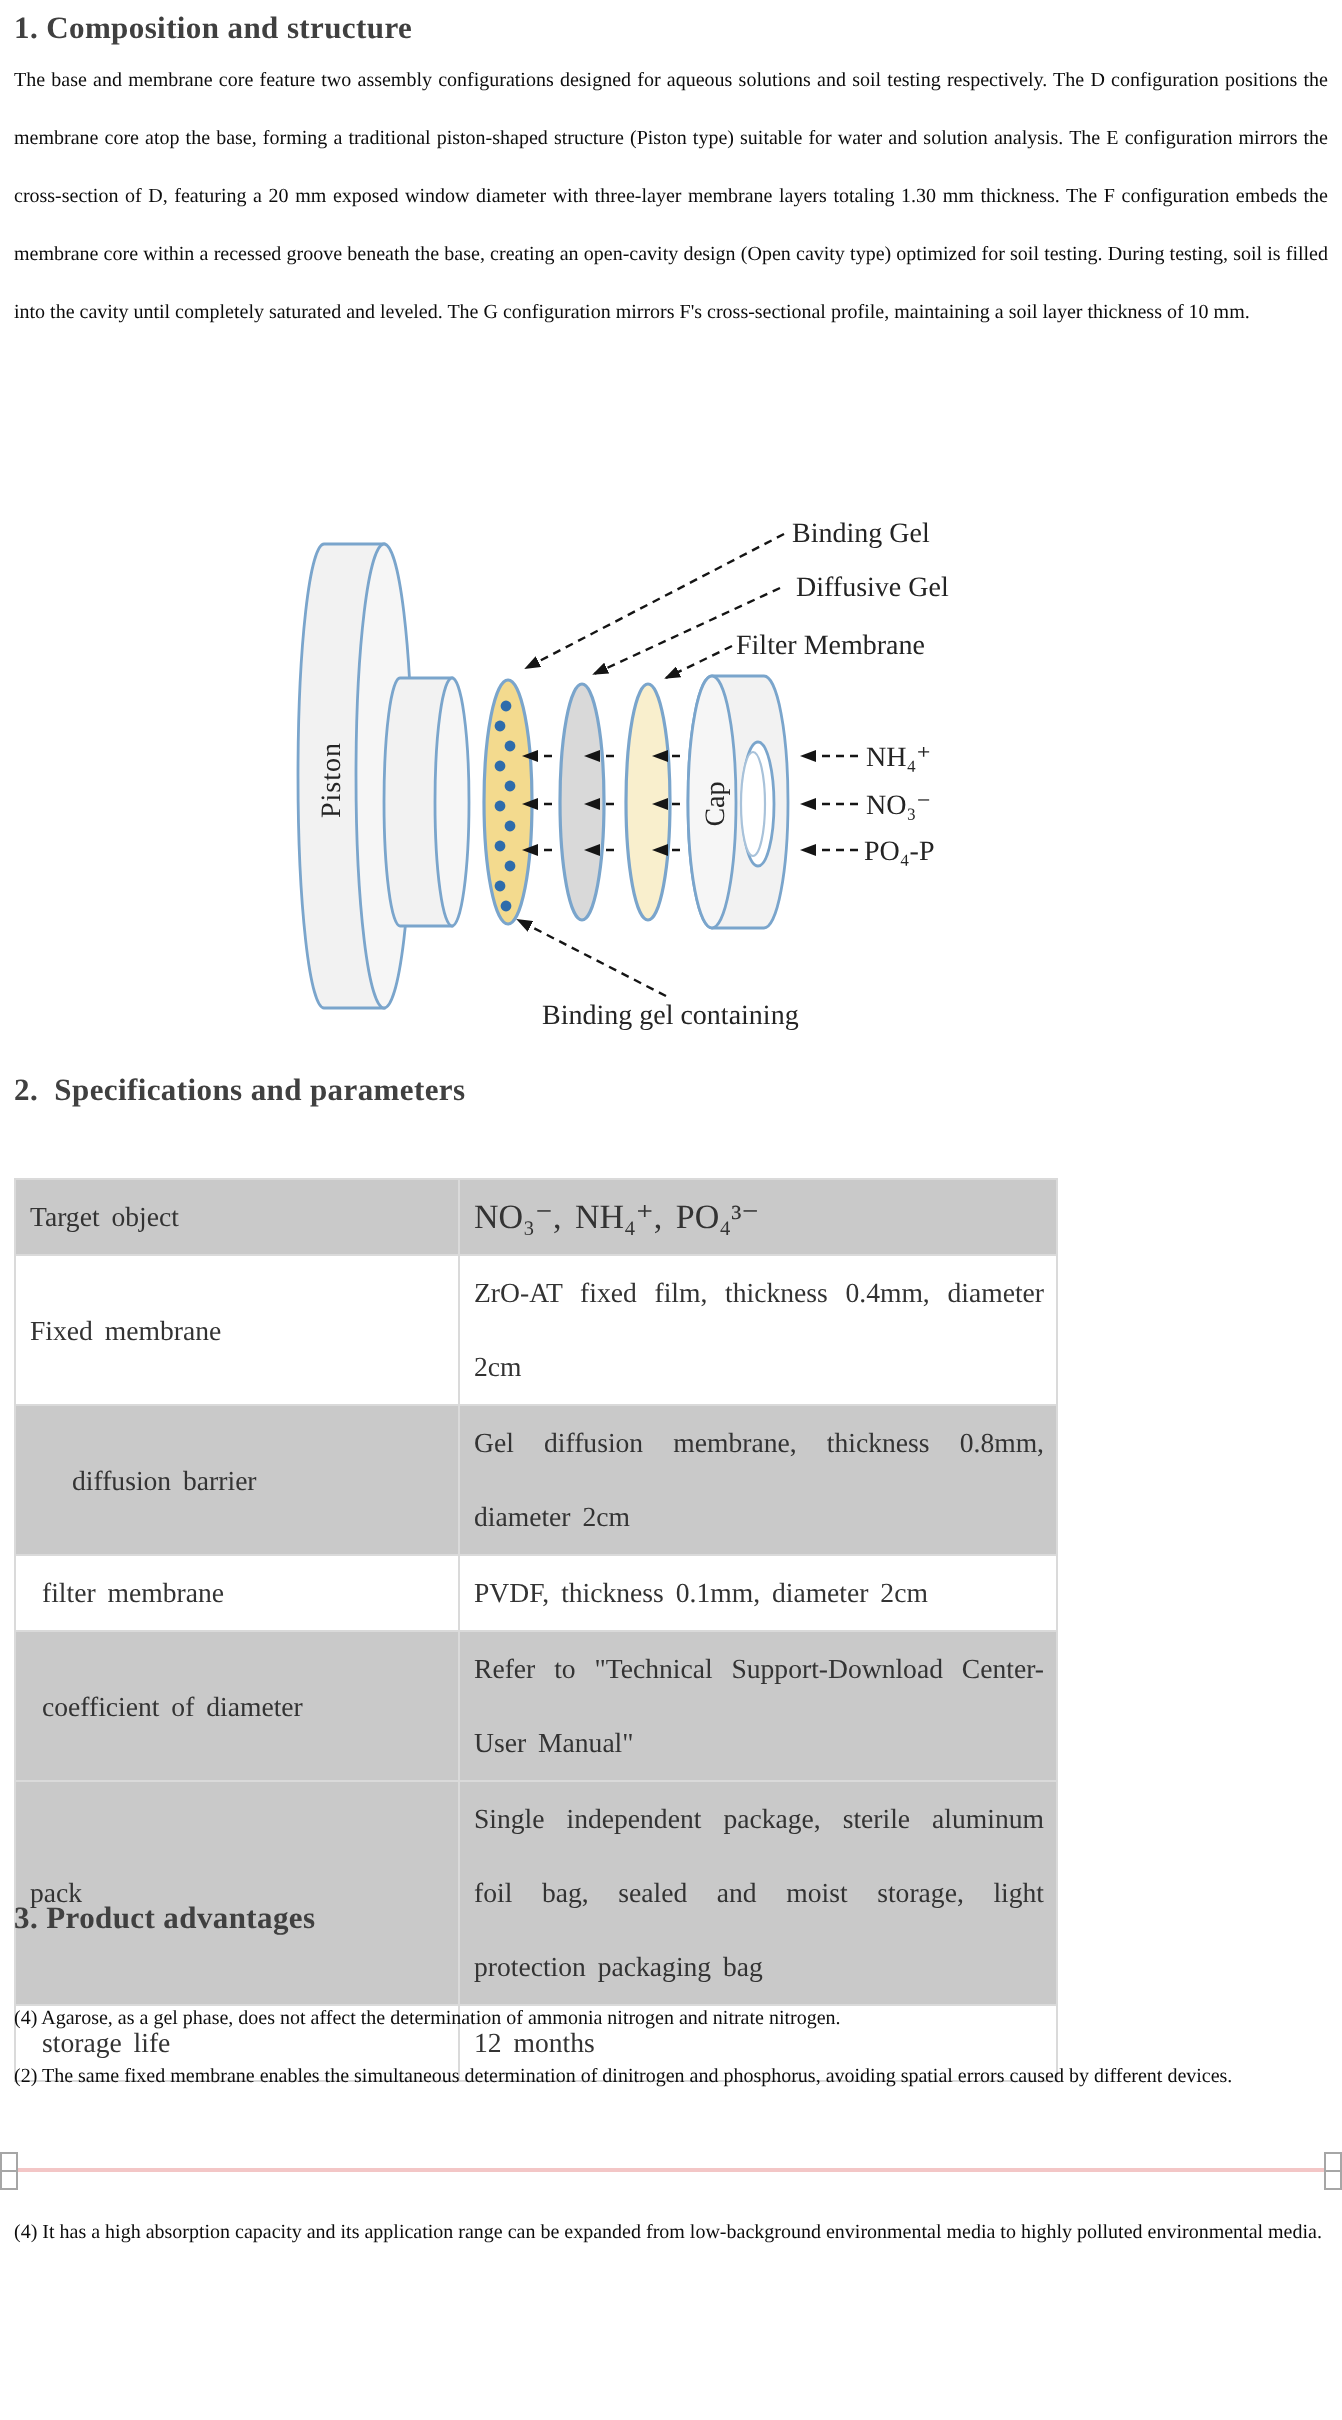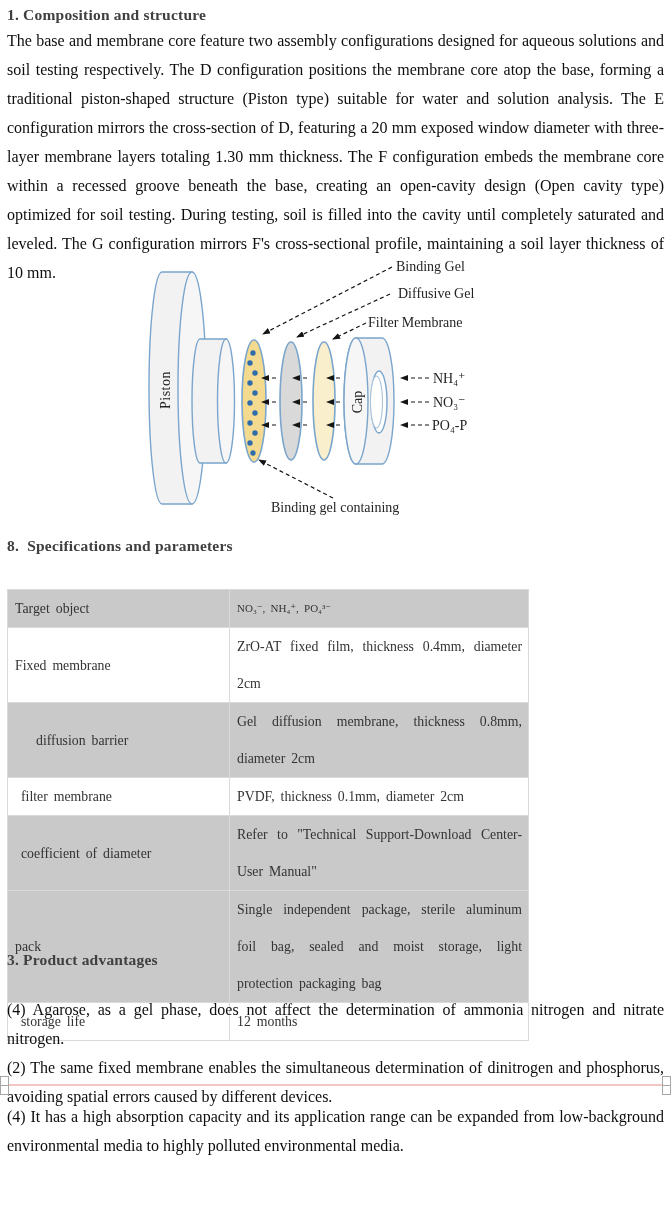--- a/index.html
+++ b/index.html
@@ -7,21 +7,21 @@
     width:671px; height:1210px; position:relative; overflow:hidden;
     background:#ffffff; color:#000;
     font-family:"Liberation Serif","DejaVu Serif",serif;
   }
   .abs { position:absolute; }
   .red-heading {
     margin:0; font-size:15.5px; font-weight:bold; color:#404040;
     white-space:pre-wrap; letter-spacing:0.2px;
   }
   .para {
-    margin:0; font-size:16px; line-height:29px; text-align:justify;
+    margin:0; font-size:10px; line-height:29px; text-align:justify;
     color:#0d0d0d;
   }
   .para p { margin:0; }
 
   
   table.spec {
     border-collapse:collapse; width:522px; table-layout:fixed;
     font-size:13.8px; color:#333; word-spacing:2.5px;
   }
   table.spec td {
@@ -131,27 +131,27 @@
 
   <text x="396" y="271">Binding Gel</text>
   <text x="398" y="298">Diffusive Gel</text>
   <text x="368" y="327">Filter Membrane</text>
   <text x="433" y="383">NH₄⁺</text>
   <text x="433" y="407">NO₃⁻</text>
   <text x="432" y="430">PO₄-P</text>
   <text x="271" y="512" font-size="15">Binding gel containing</text>
 </svg>
 
-<h2 class="red-heading abs" style="top:537px; left:7px;">8.  Specifications and parameters</h2>
+<h2 class="red-heading abs" style="top:537px; left:7px;">2.  Specifications and parameters</h2>
 
 <table class="spec abs" style="top:589px; left:7px;">
   <tbody>
     <tr class="gray">
       <td class="k">Target object</td>
-      <td class="v" style="font-size:11px">NO₃⁻,  NH₄⁺, PO₄³⁻</td>
+      <td class="v" style="font-size:17px">NO₃⁻,  NH₄⁺, PO₄³⁻</td>
     </tr>
     <tr>
       <td class="k">Fixed membrane</td>
       <td class="v">ZrO-AT fixed film, thickness 0.4mm, diameter 2cm</td>
     </tr>
     <tr class="gray">
       <td class="k" style="padding-left:28px">diffusion barrier</td>
       <td class="v">Gel diffusion membrane, thickness 0.8mm, diameter 2cm</td>
     </tr>
     <tr>

